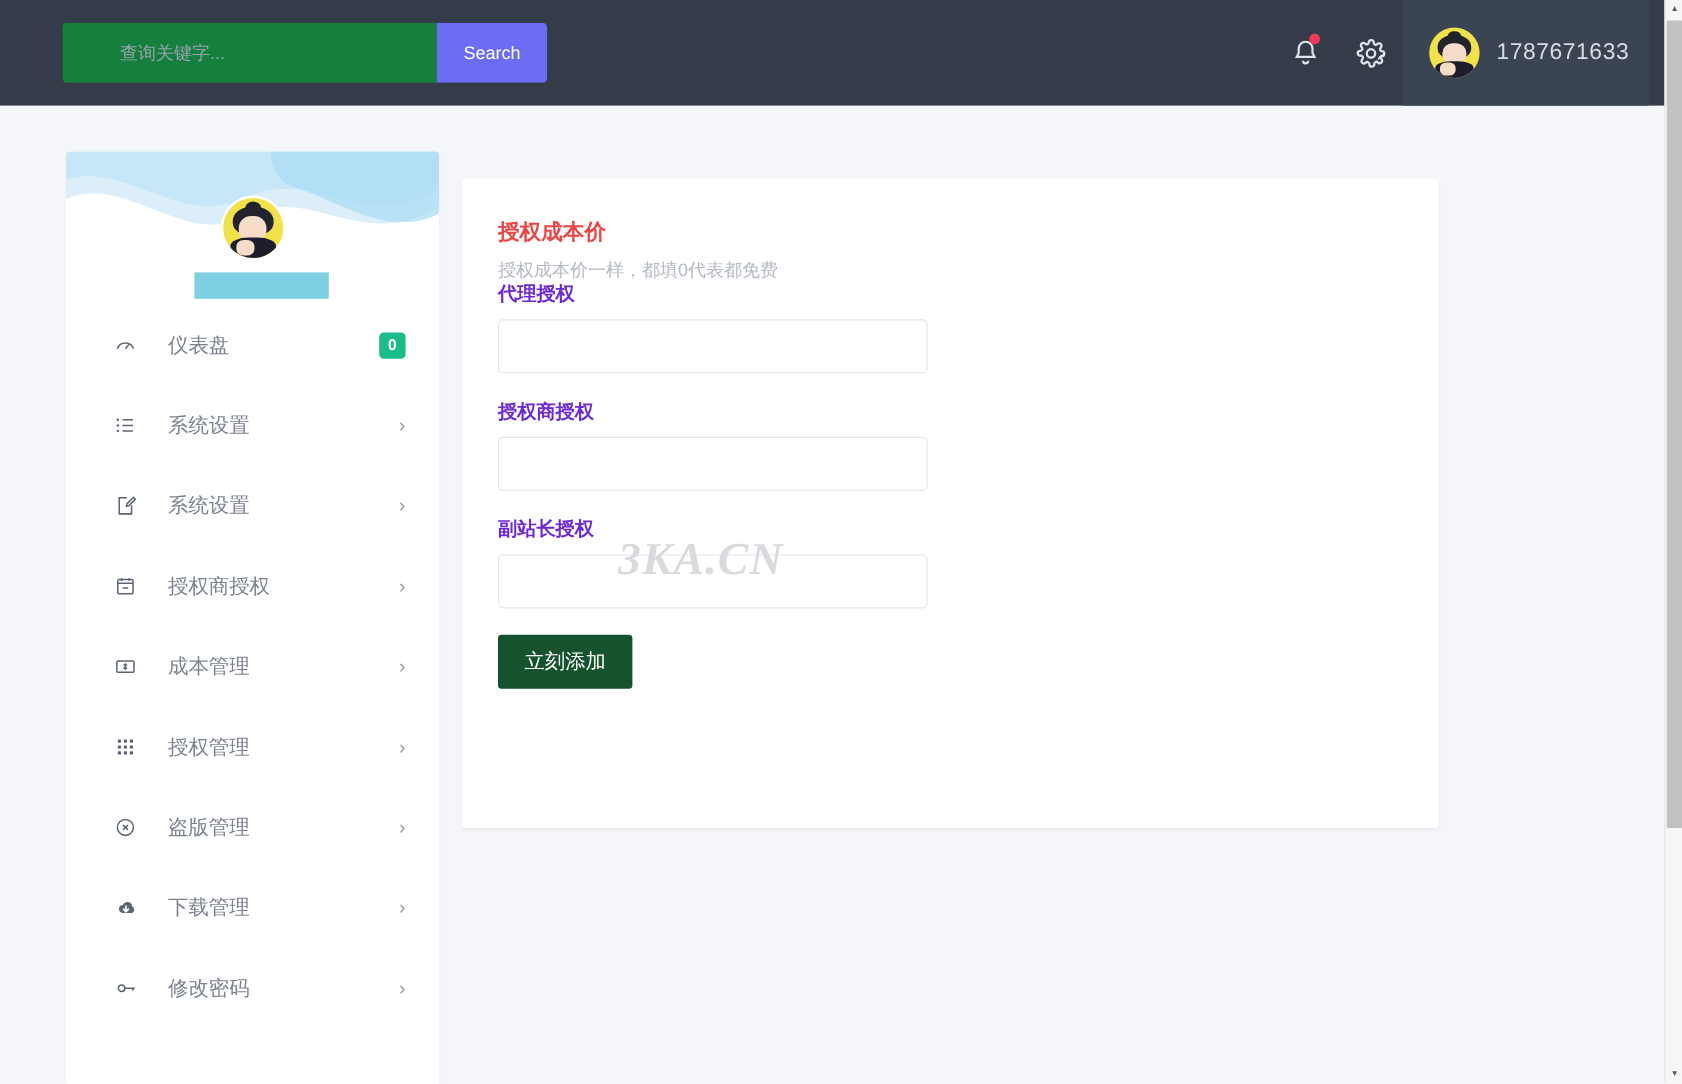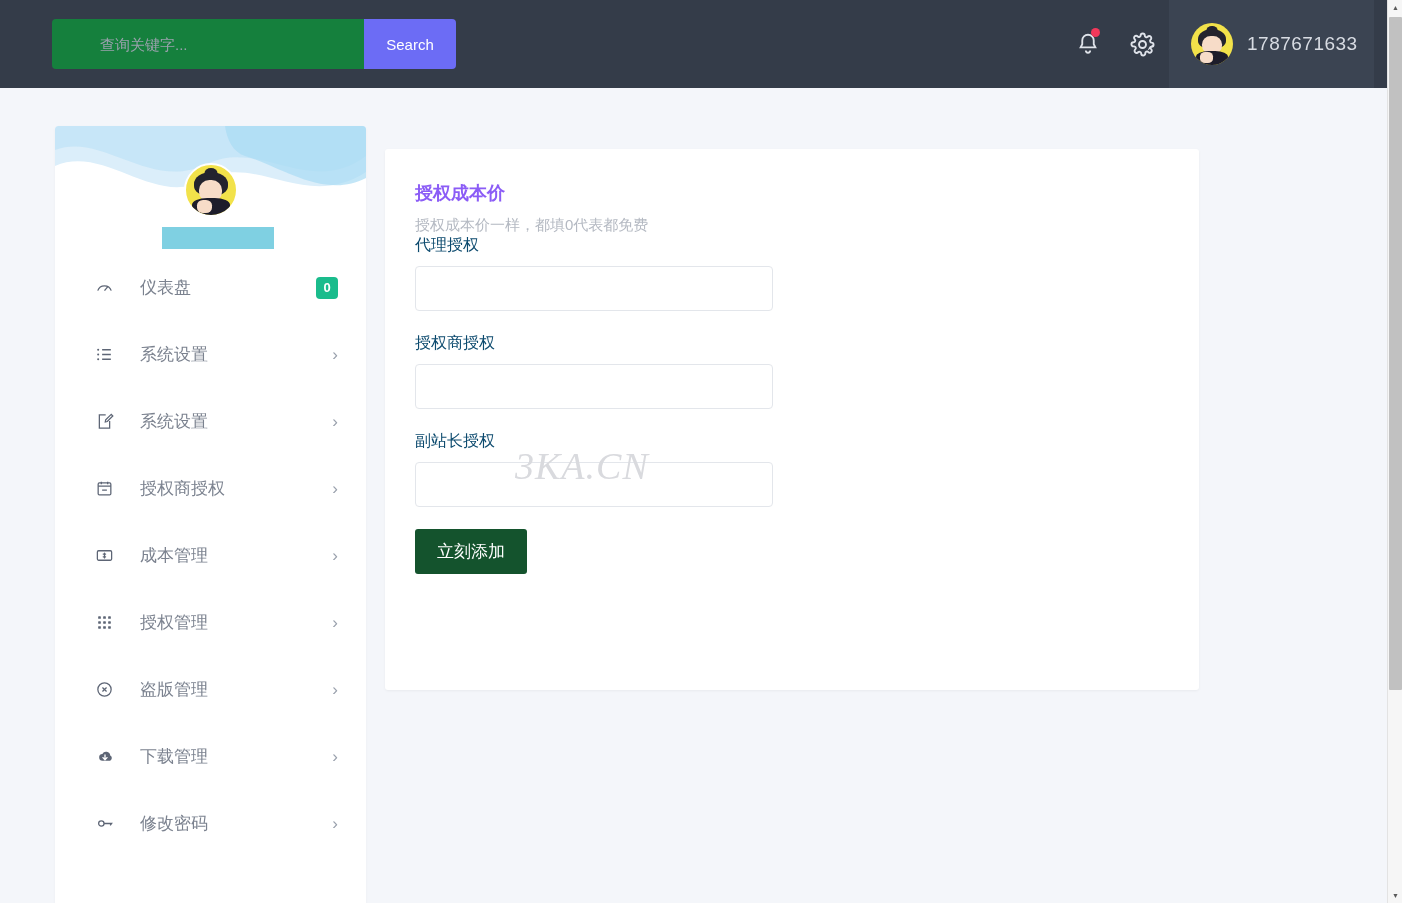--- a/index.html
+++ b/index.html
@@ -120,41 +120,41 @@
 
   
   .card {
     position: absolute; left: 385px; top: 149px;
     width: 814px; height: 541px;
     background: #fff; border-radius: 3px;
     box-shadow: 0 1px 3px rgba(0,0,0,.05);
     padding: 32px 30px;
     overflow: hidden;
   }
-  .card-title { font-size: 18px; font-weight: bold; color: #8b5cf6; margin-bottom: 11px; }
+  .card-title { font-size: 18px; font-weight: bold; color: #ef4444; margin-bottom: 11px; }
   .card-sub { font-size: 15px; color: #b4b9c2; }
-  .field-label { font-size: 16px; font-weight: normal; color: #0c4a6e; margin-bottom: 10px; }
+  .field-label { font-size: 16px; font-weight: bold; color: #6d28d9; margin-bottom: 10px; }
   .field-input {
     display: block; width: 358px; height: 45px;
     border: 1px solid #e3e6eb; border-radius: 4px;
     background: #fff; outline: none;
     padding: 0 12px; font-size: 15px; color: #555;
     font-family: "Liberation Sans", sans-serif;
     margin-bottom: 22px;
   }
   .submit-btn {
     background: #14532d; color: #fff;
     border: none; border-radius: 3px;
     padding: 0 22px; height: 45px;
     font-size: 17px; cursor: pointer;
     font-family: "Liberation Sans", sans-serif;
   }
   .watermark {
     position: absolute; left: 130px; top: 295px;
-    font-size: 38px; font-weight: normal; font-style: italic;
+    font-size: 38px; font-weight: bold; font-style: italic;
     color: #d9dade; letter-spacing: 1px;
     pointer-events: none; user-select: none;
     font-family: "Liberation Serif", serif;
   }
 
   
   .scrollbar {
     position: absolute; right: 0; top: 0;
     width: 15px; height: 903px;
     background: #f6f6f6; border-left: 1px solid #e3e3e3;

